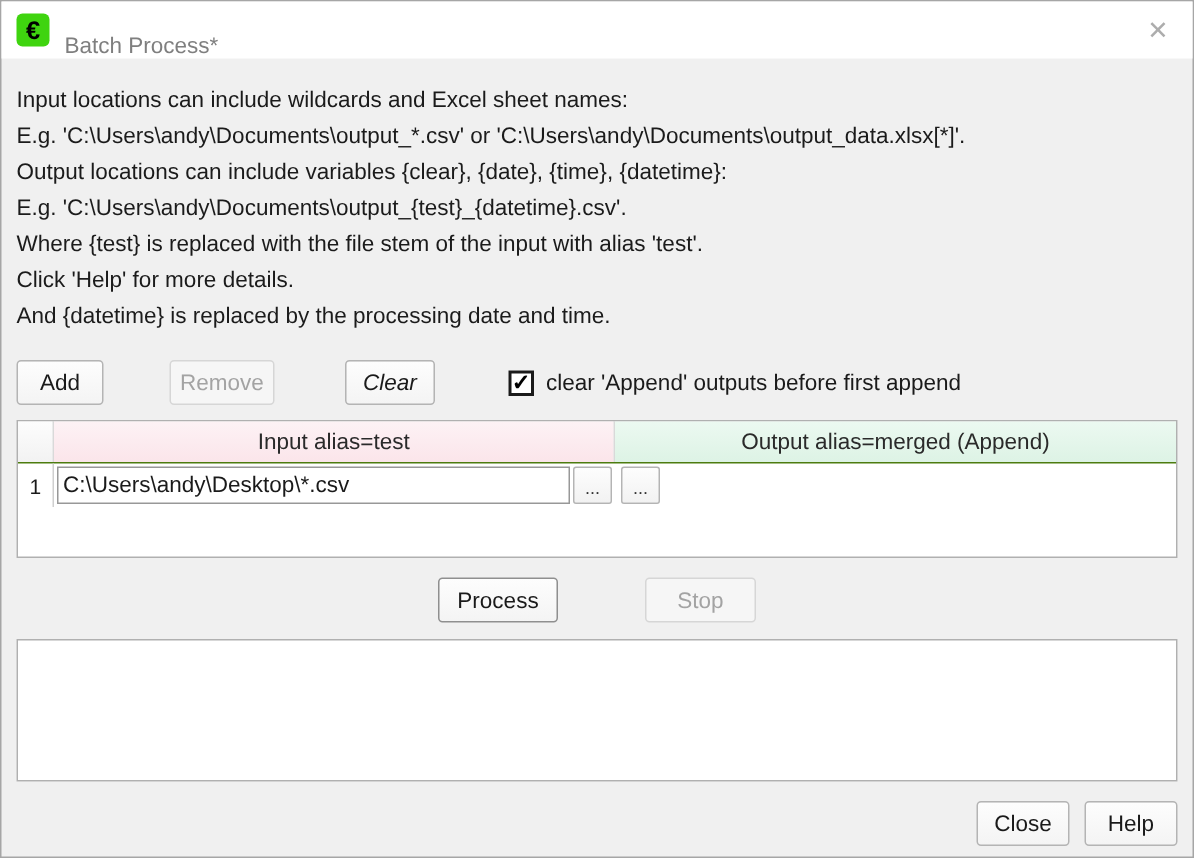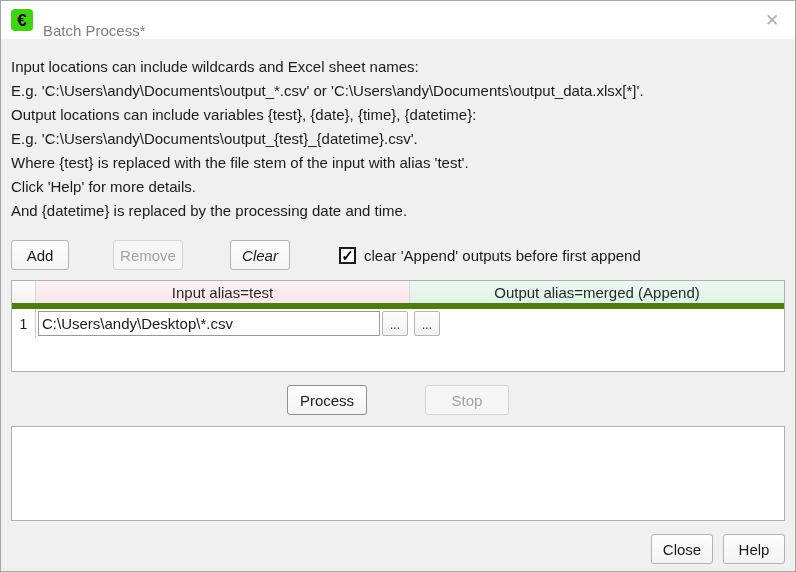--- a/index.html
+++ b/index.html
@@ -82,21 +82,21 @@
   }
   .checkbox-label { margin-left: 8px; font-size: 15px; }
   
   .batch-table {
     margin-top: 10px;
     border: 1px solid #b0b0b0;
     background: #ffffff;
     height: 92px;
     display: flex; flex-direction: column;
   }
-  .table-header { display: flex; height: 28px; flex: 0 0 auto; border-bottom: 6px solid #4d7c0f; }
+  .table-header { display: flex; height: 28px; flex: 0 0 auto; border-bottom: 1px solid #4d7c0f; }
   .th-rownum {
     width: 24px; flex: 0 0 auto;
     background: linear-gradient(#fdfdfd, #f2f2f2);
     border-right: 1px solid #d9d9d9;
   }
   .th-input {
     width: 374px; flex: 0 0 auto;
     background: linear-gradient(#fdf2f5, #fbe5ea);
     border-right: 1px solid #d9d9d9;
     display: flex; align-items: center; justify-content: center;
@@ -140,21 +140,21 @@
     border: 1px solid #b4b4b4;
     border-radius: 2px;
     font-size: 12px; color: #333;
     display: flex; align-items: flex-end; justify-content: center;
     padding-bottom: 4px;
     line-height: 1;
   }
   
   .process-row { margin-top: 13px; display: flex; justify-content: center; gap: 10px; }
   .btn-process { width: 80px; border-color: #8f8f8f; }
-  .btn-stop { width: 84px; margin-left: 48px; }
+  .btn-stop { width: 74px; margin-left: 48px; }
   
   .log-area {
     margin-top: 11px;
     height: 95px;
     background: #ffffff;
     border: 1px solid #b0b0b0;
   }
   
   .footer {
     flex: 0 0 auto;
@@ -174,21 +174,21 @@
     <div class="app-icon">€</div>
     <div class="title-text">Batch Process*</div>
     <div class="close-btn">✕</div>
   </div>
 
   <div class="content">
 
     <div class="instructions">
       <div>Input locations can include wildcards and Excel sheet names:</div>
       <div>E.g. 'C:\Users\andy\Documents\output_*.csv' or 'C:\Users\andy\Documents\output_data.xlsx[*]'.</div>
-      <div>Output locations can include variables {test}, {date}, {time}, {datetime}:</div>
+      <div>Output locations can include variables {clear}, {date}, {time}, {datetime}:</div>
       <div>E.g. 'C:\Users\andy\Documents\output_{test}_{datetime}.csv'.</div>
       <div>Where {test} is replaced with the file stem of the input with alias 'test'.</div>
       <div>Click 'Help' for more details.</div>
       <div>And {datetime} is replaced by the processing date and time.</div>
     </div>
 
     <div class="toolbar">
       <button class="btn btn-add">Add</button>
       <button class="btn btn-remove disabled">Remove</button>
       <button class="btn btn-clear">Clear</button>

